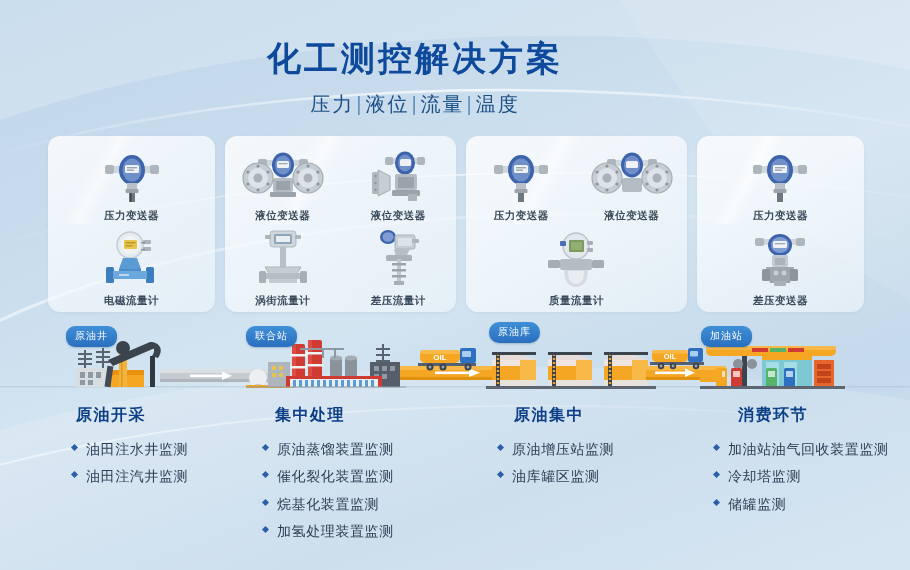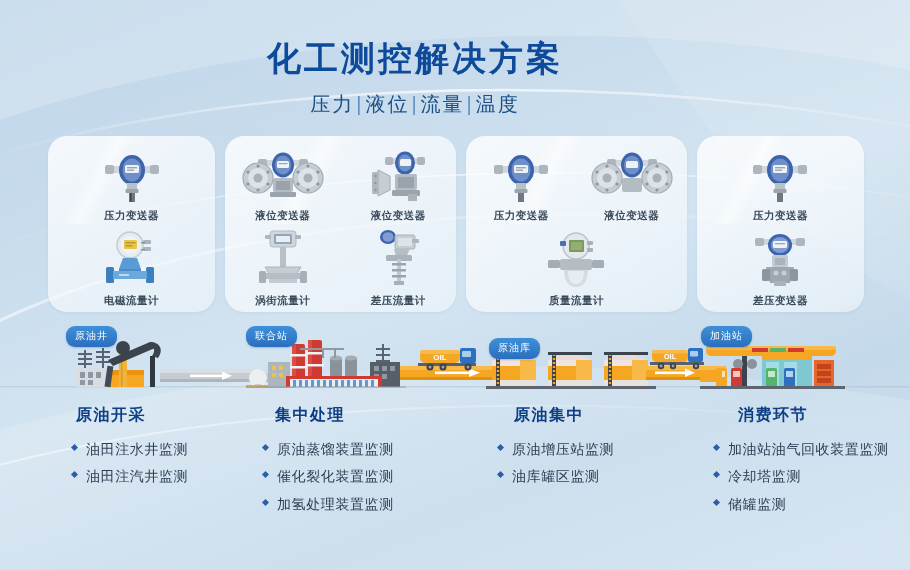--- a/index.html
+++ b/index.html
@@ -23,21 +23,21 @@
   .subtitle {
     margin-top: 12px; font-size: 20px; color: #1b4f86;
     letter-spacing: 2px;
   }
   .subtitle .sep { color: #5f8fc0; padding: 0 2px; }
 
   
   .cards { position: absolute; left: 48px; top: 136px; width: 816px; height: 176px; display: flex; gap: 10px; }
   .card {
     background: linear-gradient(150deg, rgba(255,255,255,0.82), rgba(240,247,252,0.62));
-    border-radius: 19px;
+    border-radius: 12px;
     position: relative;
     overflow: hidden;
     box-shadow: 0 1px 3px rgba(80,120,160,0.10);
   }
   .card::after {
     content: ""; position: absolute; left: -30%; top: -70%;
     width: 160%; height: 120%;
     background: linear-gradient(118deg, rgba(255,255,255,0) 46%, rgba(255,255,255,0.55) 50%, rgba(255,255,255,0) 54%);
     pointer-events: none;
   }
@@ -402,21 +402,21 @@
         <div class="plabel">差压变送器</div>
       </div>
     </div>
   </div>
 </div>
 
 <div class="flow">
 
   <div class="badge" style="left:66px; top:4px;">原油井</div>
   <div class="badge" style="left:246px; top:4px;">联合站</div>
-  <div class="badge" style="left:489px; top:16px;">原油库</div>
+  <div class="badge" style="left:489px; top:0;border-radius:10px;">原油库</div>
   <div class="badge" style="left:701px; top:4px;">加油站</div>
 
   <svg id="flow-svg" width="910" height="90" viewBox="0 0 910 90">
 
     <rect x="0" y="64" width="910" height="1.5" fill="#9fb4c6" opacity="0.35"></rect>
 
     <g>
 
       <rect x="84" y="28" width="2" height="36" fill="#5a6470"></rect>
       <rect x="78" y="31" width="14" height="2" fill="#5a6470"></rect>
@@ -669,20 +669,21 @@
       <li><span class="dia"></span><span>油田注水井监测</span></li>
       <li><span class="dia"></span><span>油田注汽井监测</span></li>
     </ul>
   </div>
 
   <div class="col k2">
     <div class="ctitle">集中处理</div>
     <ul>
       <li><span class="dia"></span><span>原油蒸馏装置监测</span></li>
       <li><span class="dia"></span><span>催化裂化装置监测</span></li>
+      <li><span class="dia"></span><span>烷基化装置监测</span></li>
       <li><span class="dia"></span><span>加氢处理装置监测</span></li>
     </ul>
   </div>
 
   <div class="col k3">
     <div class="ctitle">原油集中</div>
     <ul>
       <li><span class="dia"></span><span>原油增压站监测</span></li>
       <li><span class="dia"></span><span>油库罐区监测</span></li>
     </ul>

